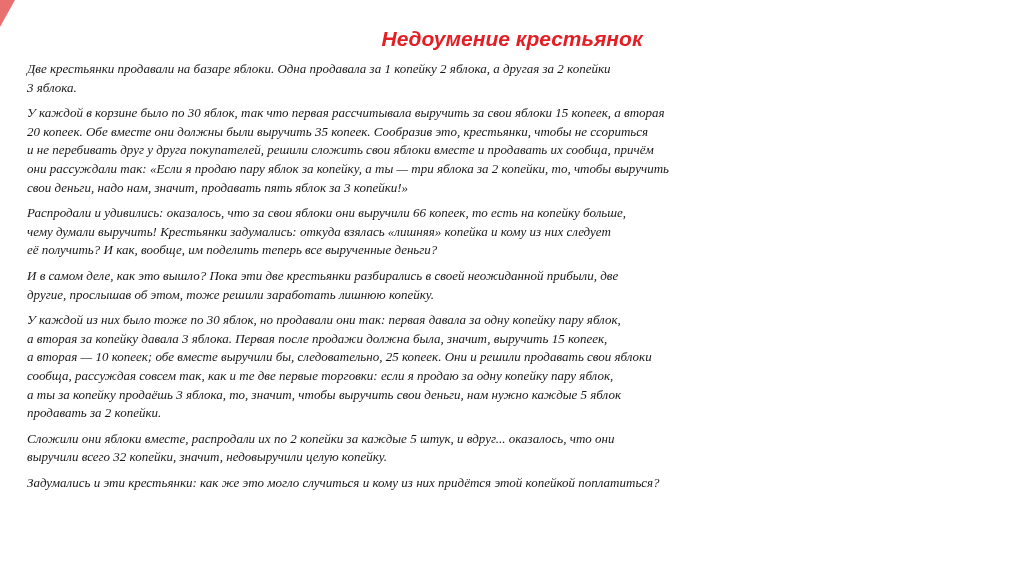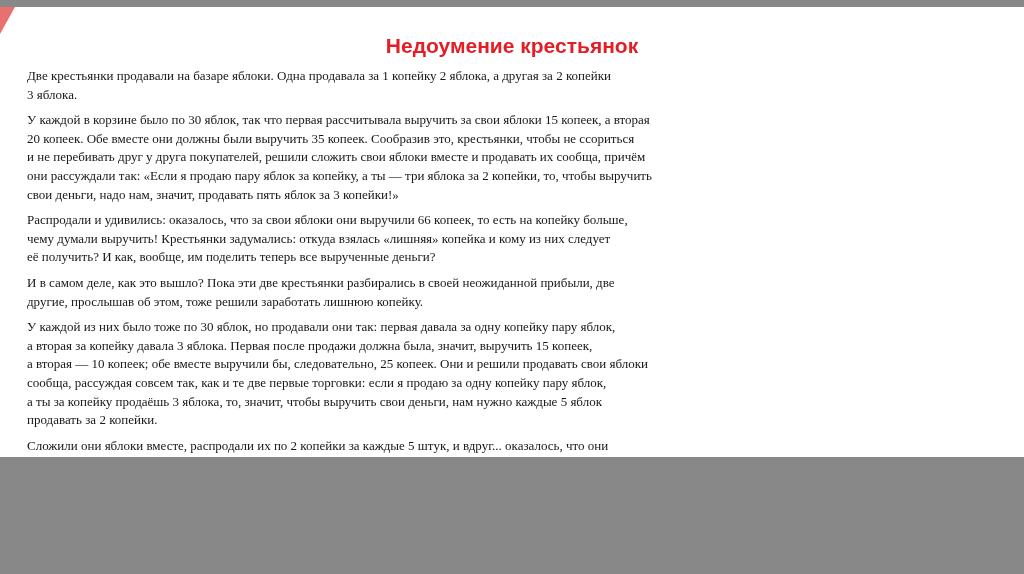--- a/index.html
+++ b/index.html
@@ -5,25 +5,26 @@
   :root{
     --title-color:#e31e24;
     --text-color:#171717;
     --bg-color:#ffffff;
     --accent-color:#e8706f;
   }
   html,body{margin:0;padding:0;background:#888;}
   .slide{
     position:relative;
     width:1024px;
-    height:450px;
-    margin:7px auto;
+    height:574px;
+    margin:0 auto;
     background:var(--bg-color);
     overflow:hidden;
     box-sizing:border-box;
+    font-style:italic;
   }
   .corner-accent{
     position:absolute;
     top:0;left:0;
     width:15px;height:27px;
     background:var(--accent-color);
     clip-path:polygon(0 0,100% 0,0 100%);
   }
   .slide-title{
     margin:0;
@@ -69,15 +70,16 @@
 её получить? И как, вообще, им поделить теперь все вырученные деньги?</p>
     <p class="paragraph">И в самом деле, как это вышло? Пока эти две крестьянки разбирались в своей неожиданной прибыли, две
 другие, прослышав об этом, тоже решили заработать лишнюю копейку.</p>
     <p class="paragraph">У каждой из них было тоже по 30 яблок, но продавали они так: первая давала за одну копейку пару яблок,
 а вторая за копейку давала 3 яблока. Первая после продажи должна была, значит, выручить 15 копеек,
 а вторая — 10 копеек; обе вместе выручили бы, следовательно, 25 копеек. Они и решили продавать свои яблоки
 сообща, рассуждая совсем так, как и те две первые торговки: если я продаю за одну копейку пару яблок,
 а ты за копейку продаёшь 3 яблока, то, значит, чтобы выручить свои деньги, нам нужно каждые 5 яблок
 продавать за 2 копейки.</p>
     <p class="paragraph">Сложили они яблоки вместе, распродали их по 2 копейки за каждые 5 штук, и вдруг... оказалось, что они
-выручили всего 24 копейки, значит, недовыручили целую копейку.</p>
+выручили всего 32 копейки, значит, недовыручили целую копейку.</p>
+    <p class="paragraph">Задумались и эти крестьянки: как же это могло случиться и кому из них придётся этой копейкой поплатиться?</p>
   </div>
 </div>
 
 </body></html>

